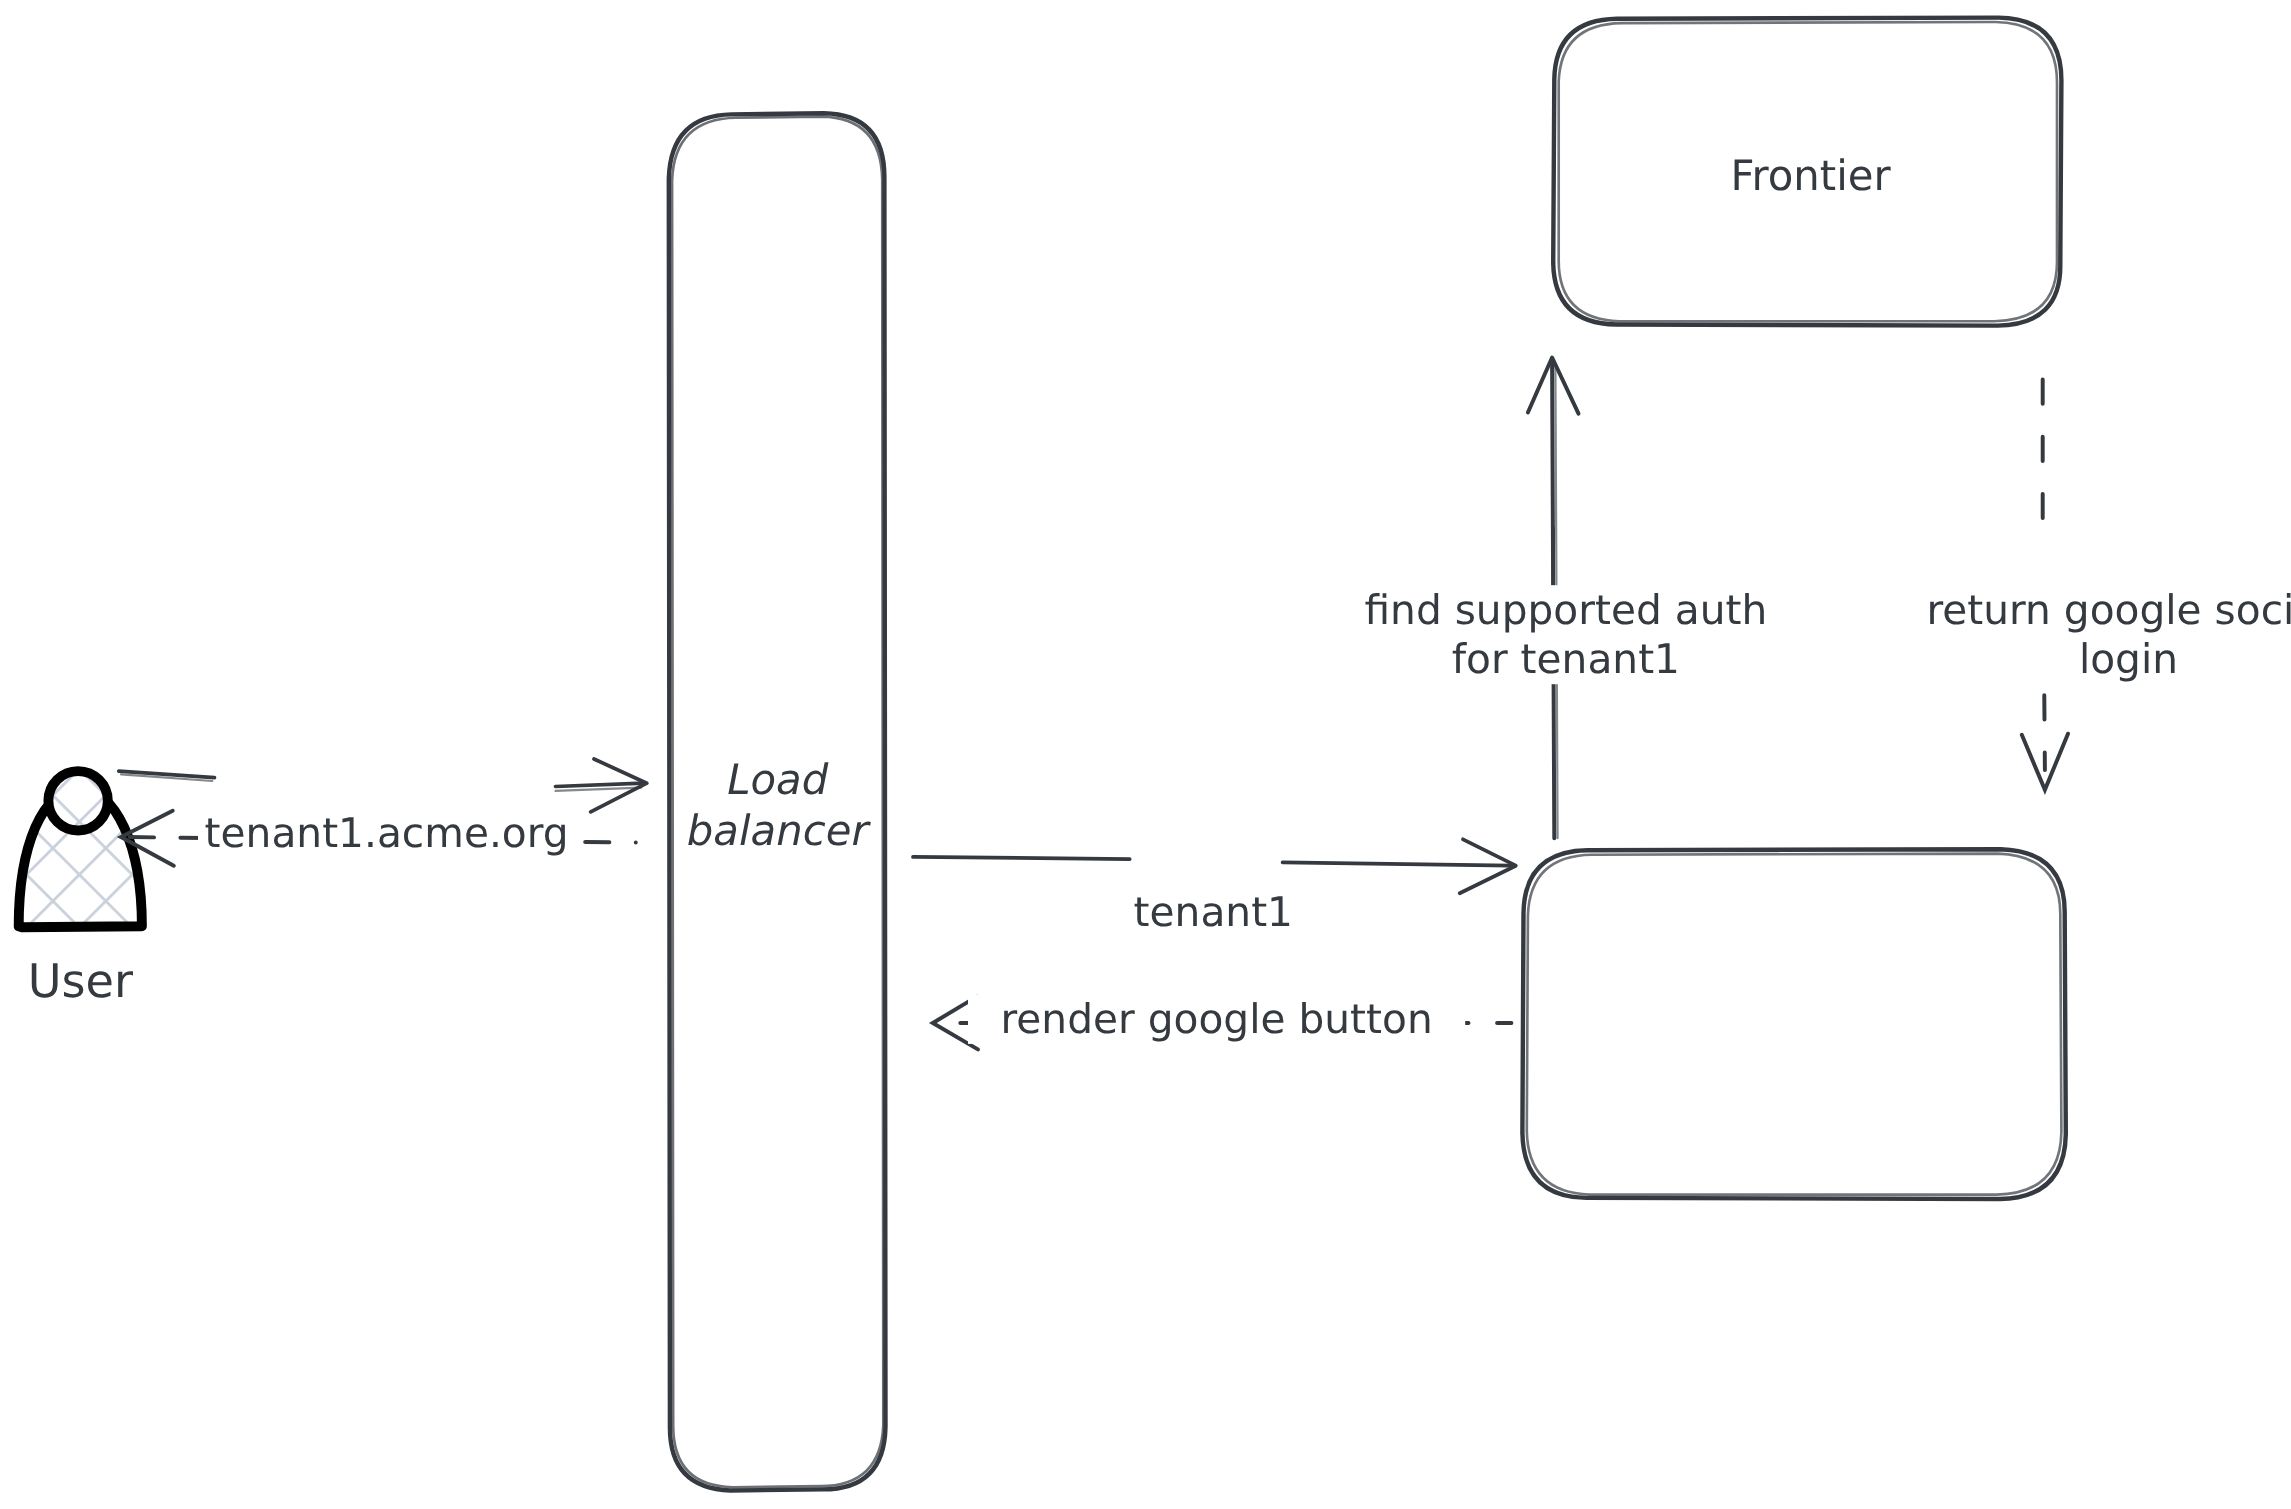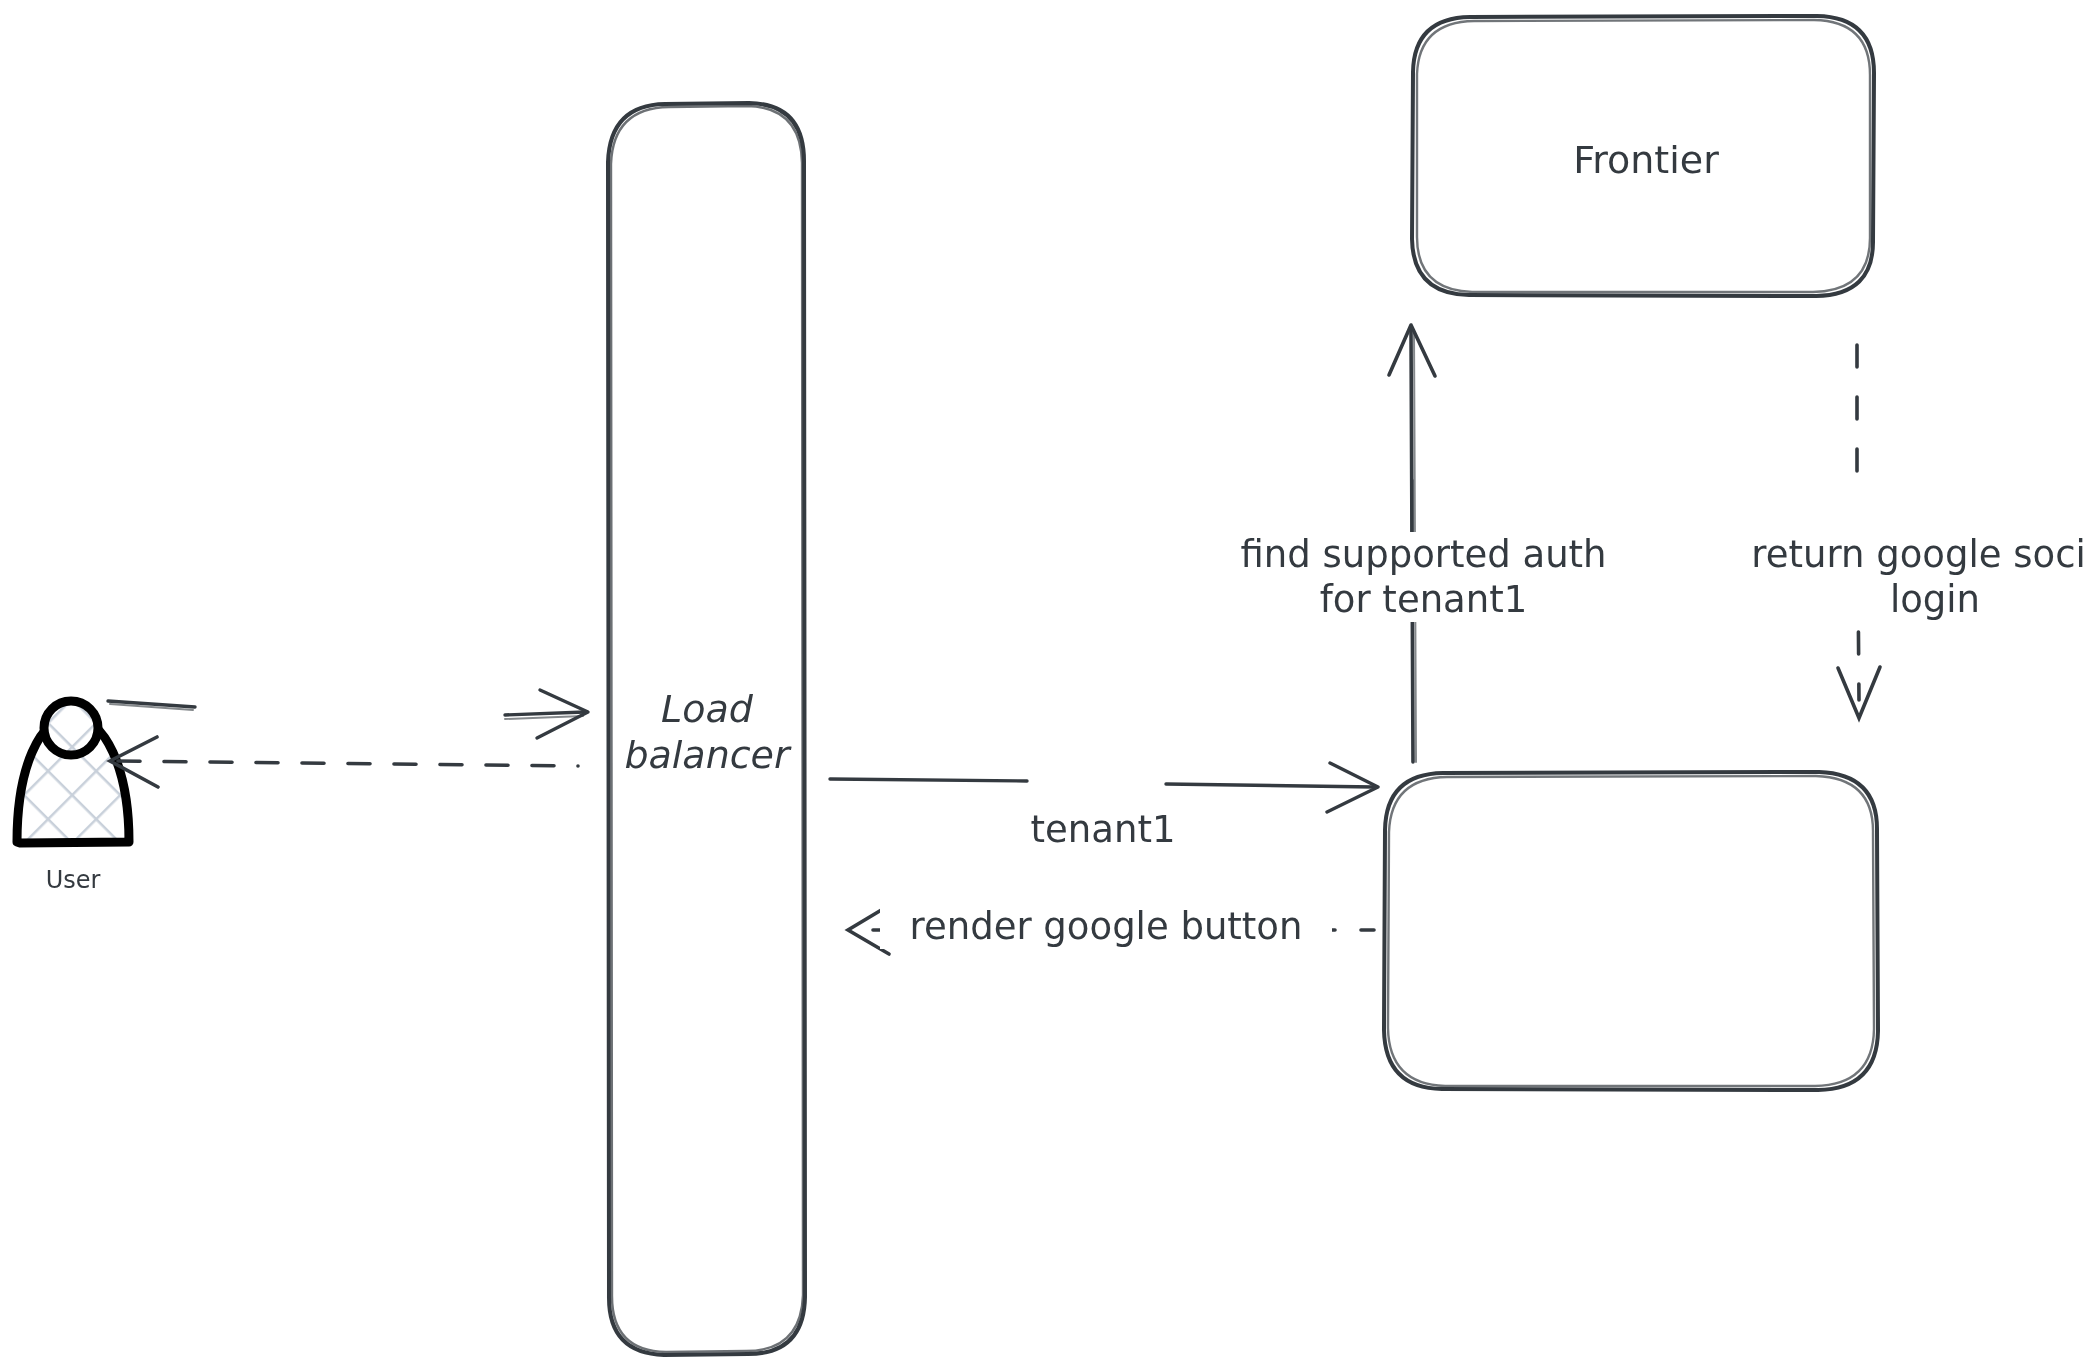--- a/index.html
+++ b/index.html
@@ -42,21 +42,21 @@
     font-weight: 400;
   }
   .edge-label {
     font-size: 37px;
     font-weight: 400;
     background: #ffffff;
     padding: 0 6px;
     margin-top: 48px;
   }
   .actor-label {
-    font-size: 24px;
+    font-size: 42px;
   }
 </style>
 </head>
 <body>
 
 <div id="canvas">
 
   <svg class="layer" viewBox="0 0 2083 1372" xmlns="http://www.w3.org/2000/svg" aria-hidden="true">
     <defs>
       <pattern id="hatch" width="34" height="34" patternUnits="userSpaceOnUse" patternTransform="rotate(45)">
@@ -136,20 +136,21 @@
   </svg>
 
   <div class="node-label" style="left:609px; top:686px; width:196px;font-style:italic;">Load
 balancer</div>
 
   <div class="node-label" style="left:1412px; top:137px; width:468px;">Frontier</div>
 
 
   <div class="actor-label" style="left:0px; top:866px; width:146px;">User</div>
 
+  <div class="edge-label" style="left:180px; top:687px; width:330px;">tenant1.acme.org</div>
 
   <div class="edge-label" style="left:1022px; top:759px; width:150px;">tenant1</div>
 
   <div class="edge-label" style="left:880px; top:856px; width:440px;">render google button</div>
 
   <div class="edge-label" style="left:1215px; top:484px; width:405px;">find supported auth
 for tenant1</div>
 
   <div class="edge-label" style="left:1724px; top:484px; width:410px;">return google social
 login</div>

